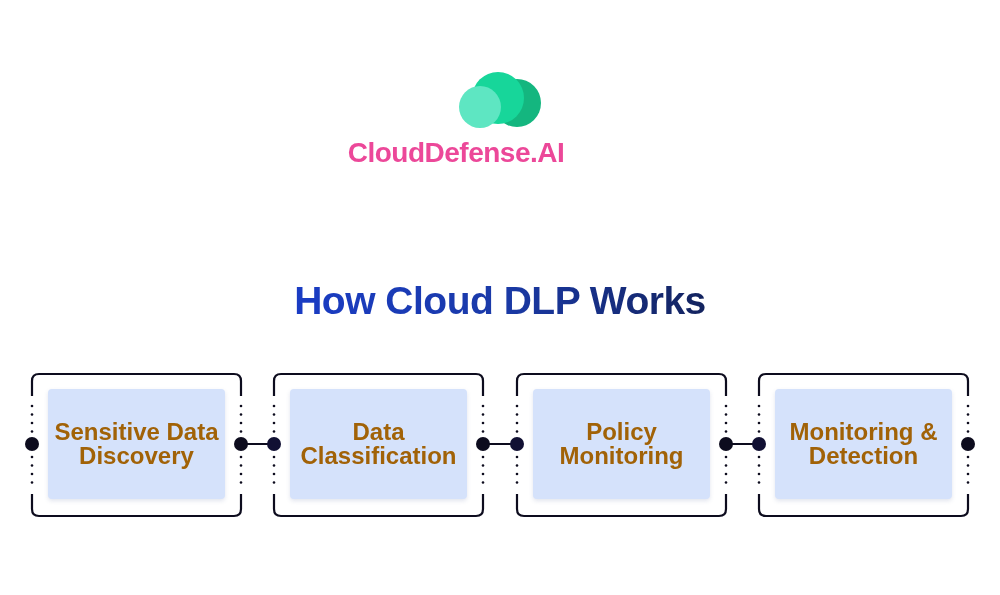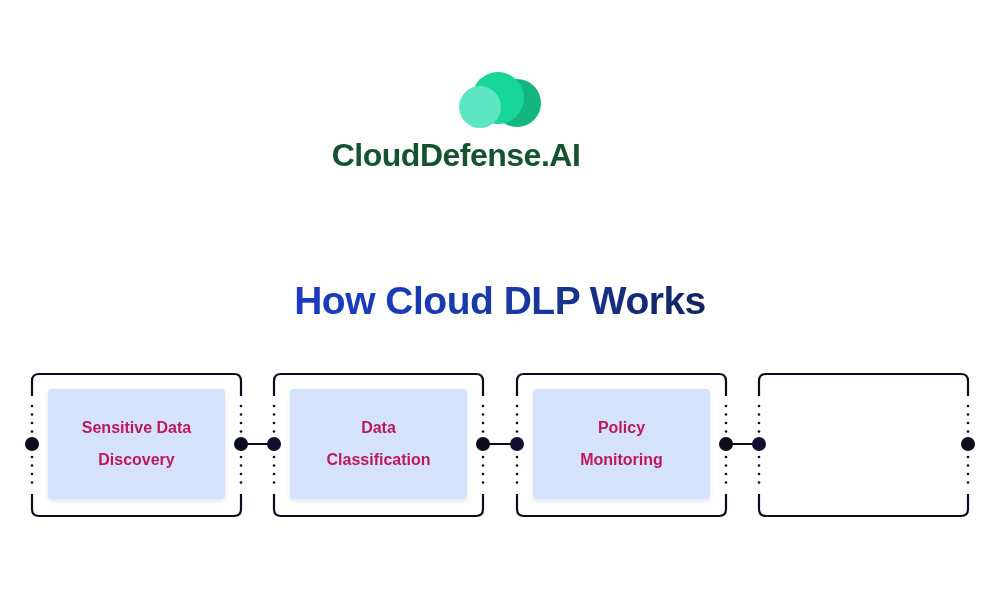--- a/index.html
+++ b/index.html
@@ -5,40 +5,40 @@
   html, body { margin: 0; padding: 0; }
   body {
     width: 1000px; height: 595px; background: #ffffff;
     position: relative; overflow: hidden;
     font-family: "Liberation Sans", "DejaVu Sans", sans-serif;
   }
   .logo { position: absolute; left: 0; top: 0; width: 1000px; }
   .logo-mark { position: absolute; left: 455px; top: 70px; width: 90px; height: 62px; }
   .brand {
     position: absolute; left: 0; width: 912px; top: 137px; text-align: center;
-    font-size: 32px; font-weight: 700; color: #14532d; letter-spacing: -0.5px;
+    font-size: 28px; font-weight: 700; color: #ec4899; letter-spacing: -0.5px;
   }
   .title {
     position: absolute; left: 0; width: 1000px; top: 266px; text-align: center;
     font-size: 39px; font-weight: 700; letter-spacing: -0.5px; margin-top: 13px;
   }
   .title span {
     background: linear-gradient(90deg, #1a3cc4 0%, #1a3aa8 50%, #13235e 100%);
     -webkit-background-clip: text; background-clip: text; color: transparent;
   }
   .step { position: absolute; top: 373px; width: 211px; height: 144px; }
   .frame-svg { position: absolute; left: -12px; top: 0; width: 235px; height: 144px; overflow: visible; }
   .inner {
     position: absolute; left: 17px; top: 16px; width: 177px; height: 110px;
     background: #d5e2fb; border-radius: 4px;
     box-shadow: 0 2px 4px rgba(60, 80, 140, 0.15);
     display: flex; align-items: center; justify-content: center; text-align: center;
   }
   .inner-label {
-    font-size: 16px; font-weight: 700; line-height: 32px; color: #be185d;
+    font-size: 24px; font-weight: 700; line-height: 24px; color: #a16207;
     white-space: pre-line;
   }
   .connectors { position: absolute; left: 0; top: 0; width: 1000px; height: 595px; pointer-events: none; }
 </style>
 </head>
 <body>
 
 <div class="logo">
   <svg class="logo-mark" viewBox="0 0 90 62">
     <circle cx="62" cy="33" r="24" fill="#14b67f"></circle>
@@ -159,14 +159,18 @@
         <circle cx="222" cy="41.5" r="1.3" fill="#0d0c1e"></circle>
         <circle cx="222" cy="50" r="1.3" fill="#0d0c1e"></circle>
         <circle cx="222" cy="58.5" r="1.3" fill="#0d0c1e"></circle>
         <circle cx="222" cy="84" r="1.3" fill="#0d0c1e"></circle>
         <circle cx="222" cy="92.5" r="1.3" fill="#0d0c1e"></circle>
         <circle cx="222" cy="101" r="1.3" fill="#0d0c1e"></circle>
         <circle cx="222" cy="109.5" r="1.3" fill="#0d0c1e"></circle>
         <circle cx="13" cy="71" r="7" fill="#111033"></circle>
         <circle cx="222" cy="71" r="7" fill="#0d0c1e"></circle>
       </svg>
+      <div class="inner">
+        <div class="inner-label">Monitoring &amp;
+Detection</div>
+      </div>
     </div>
   </div>
 
 </body></html>

